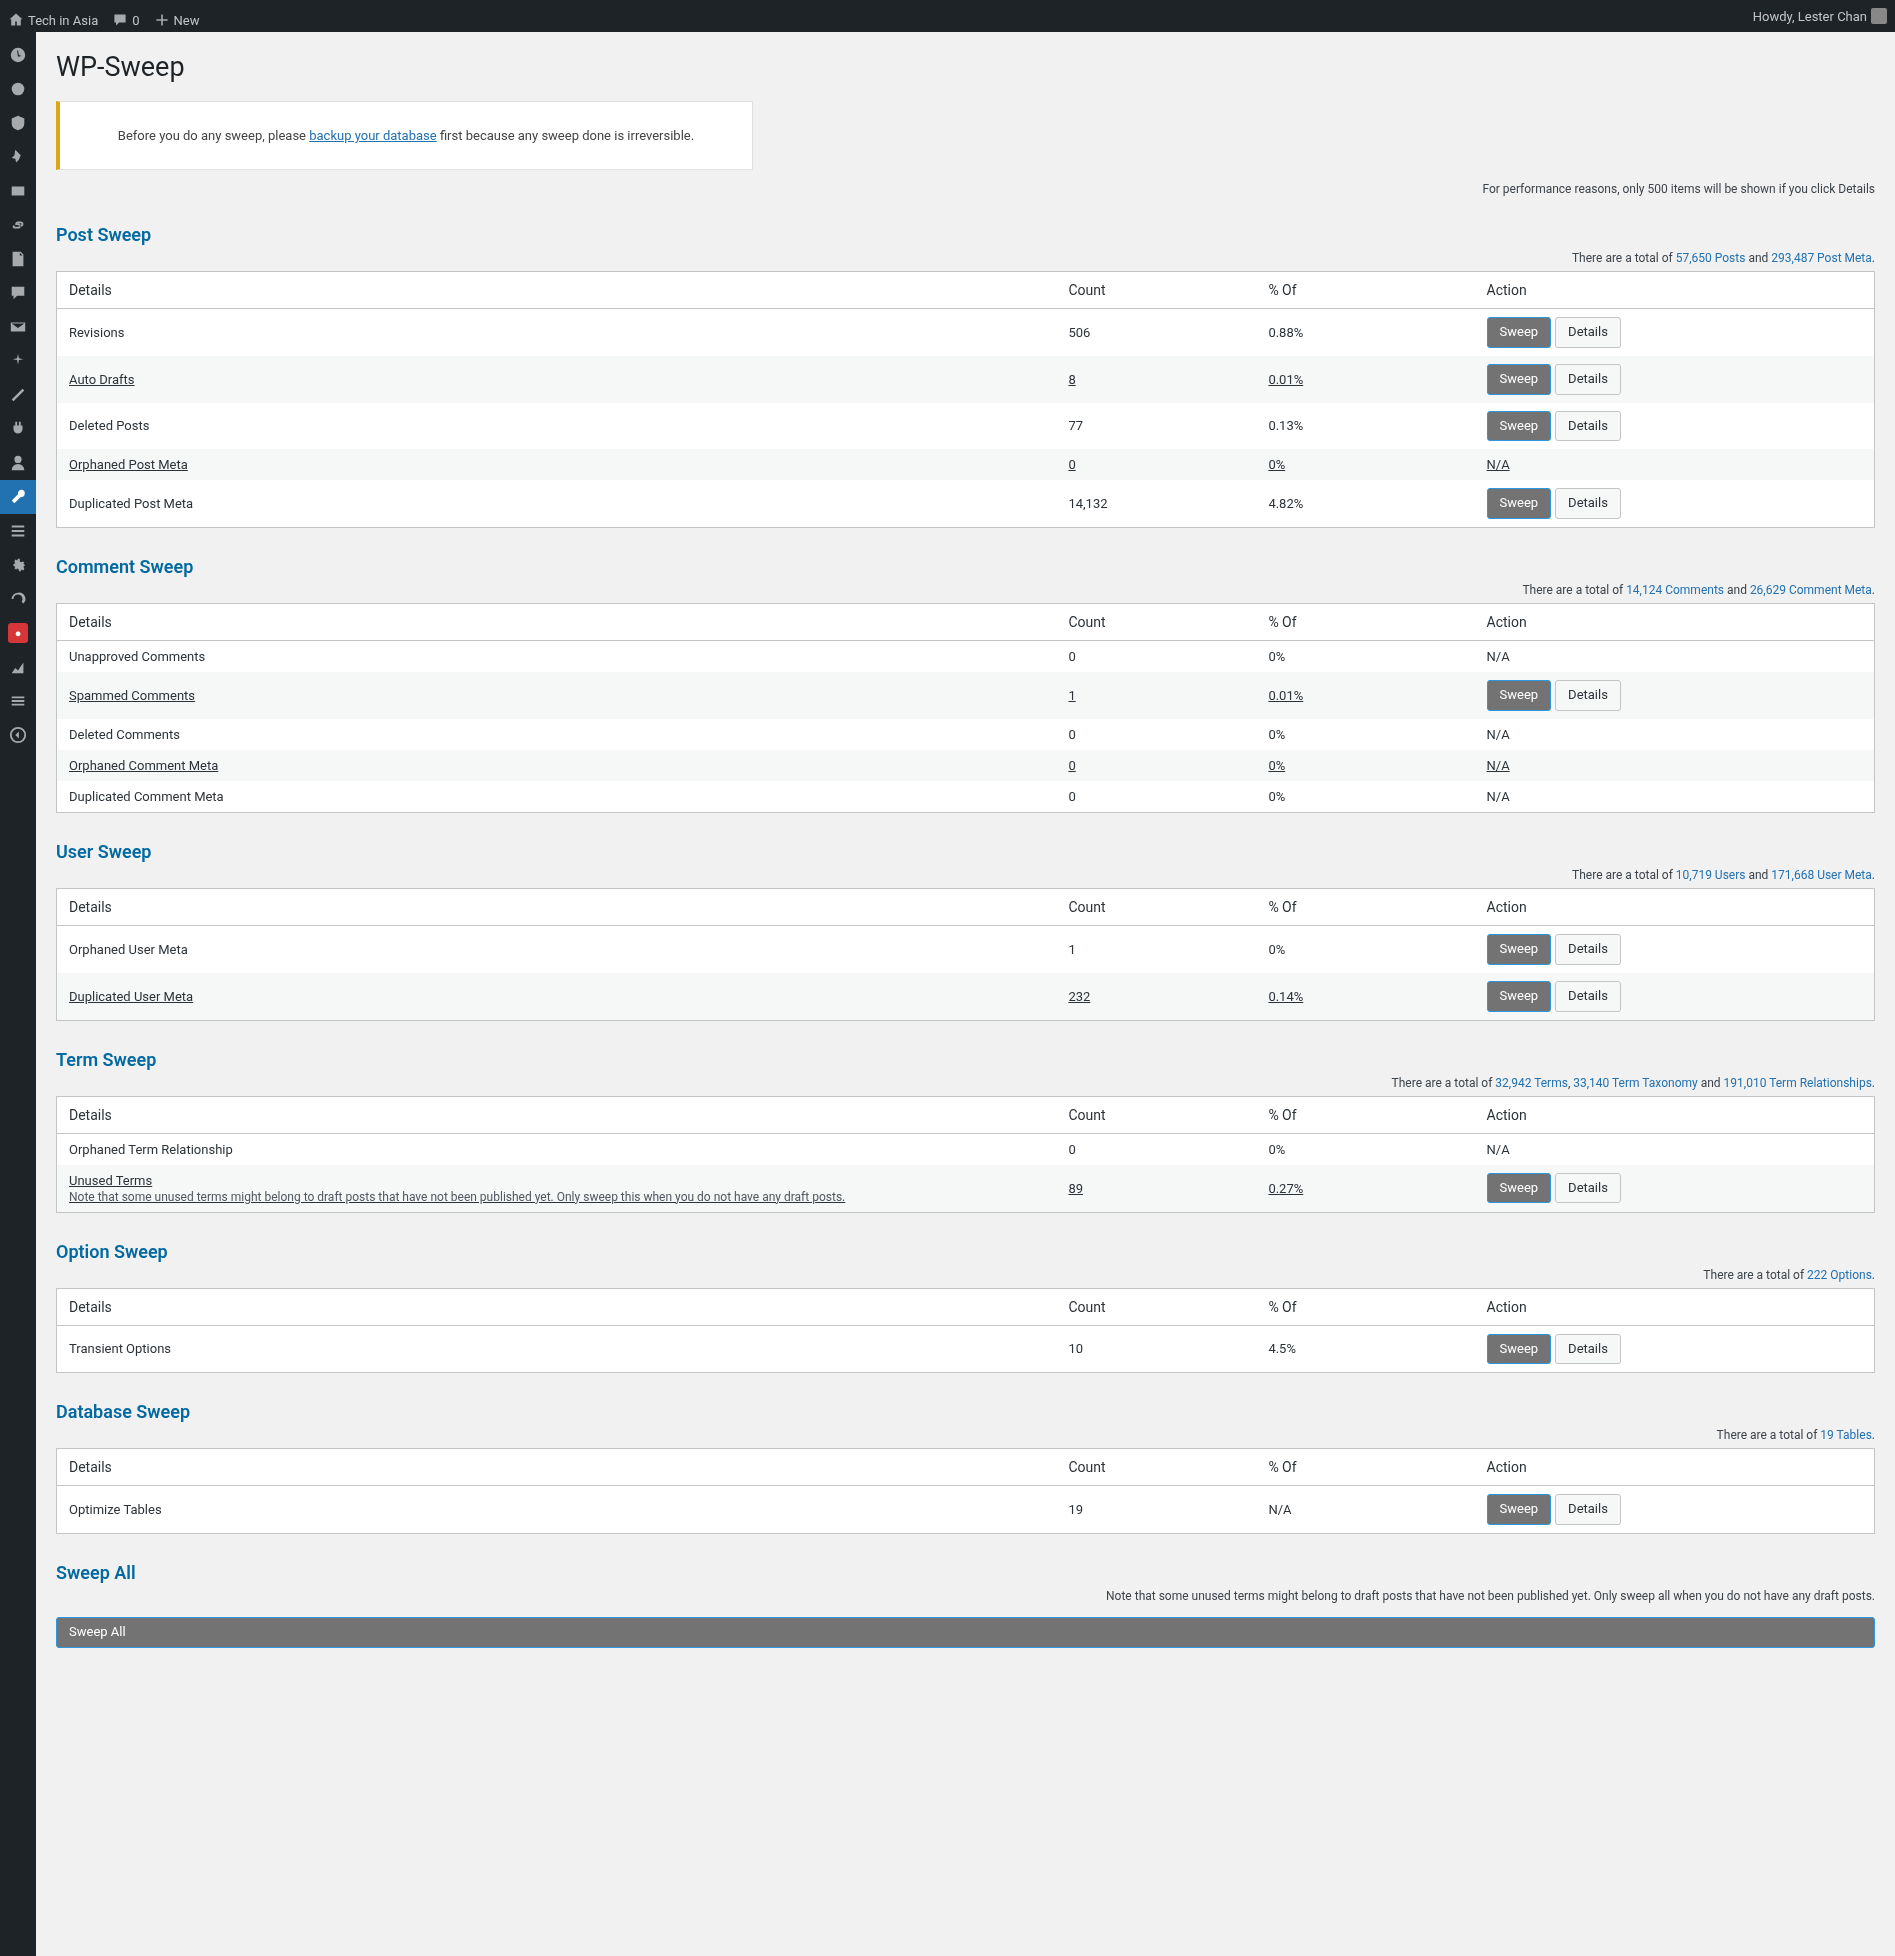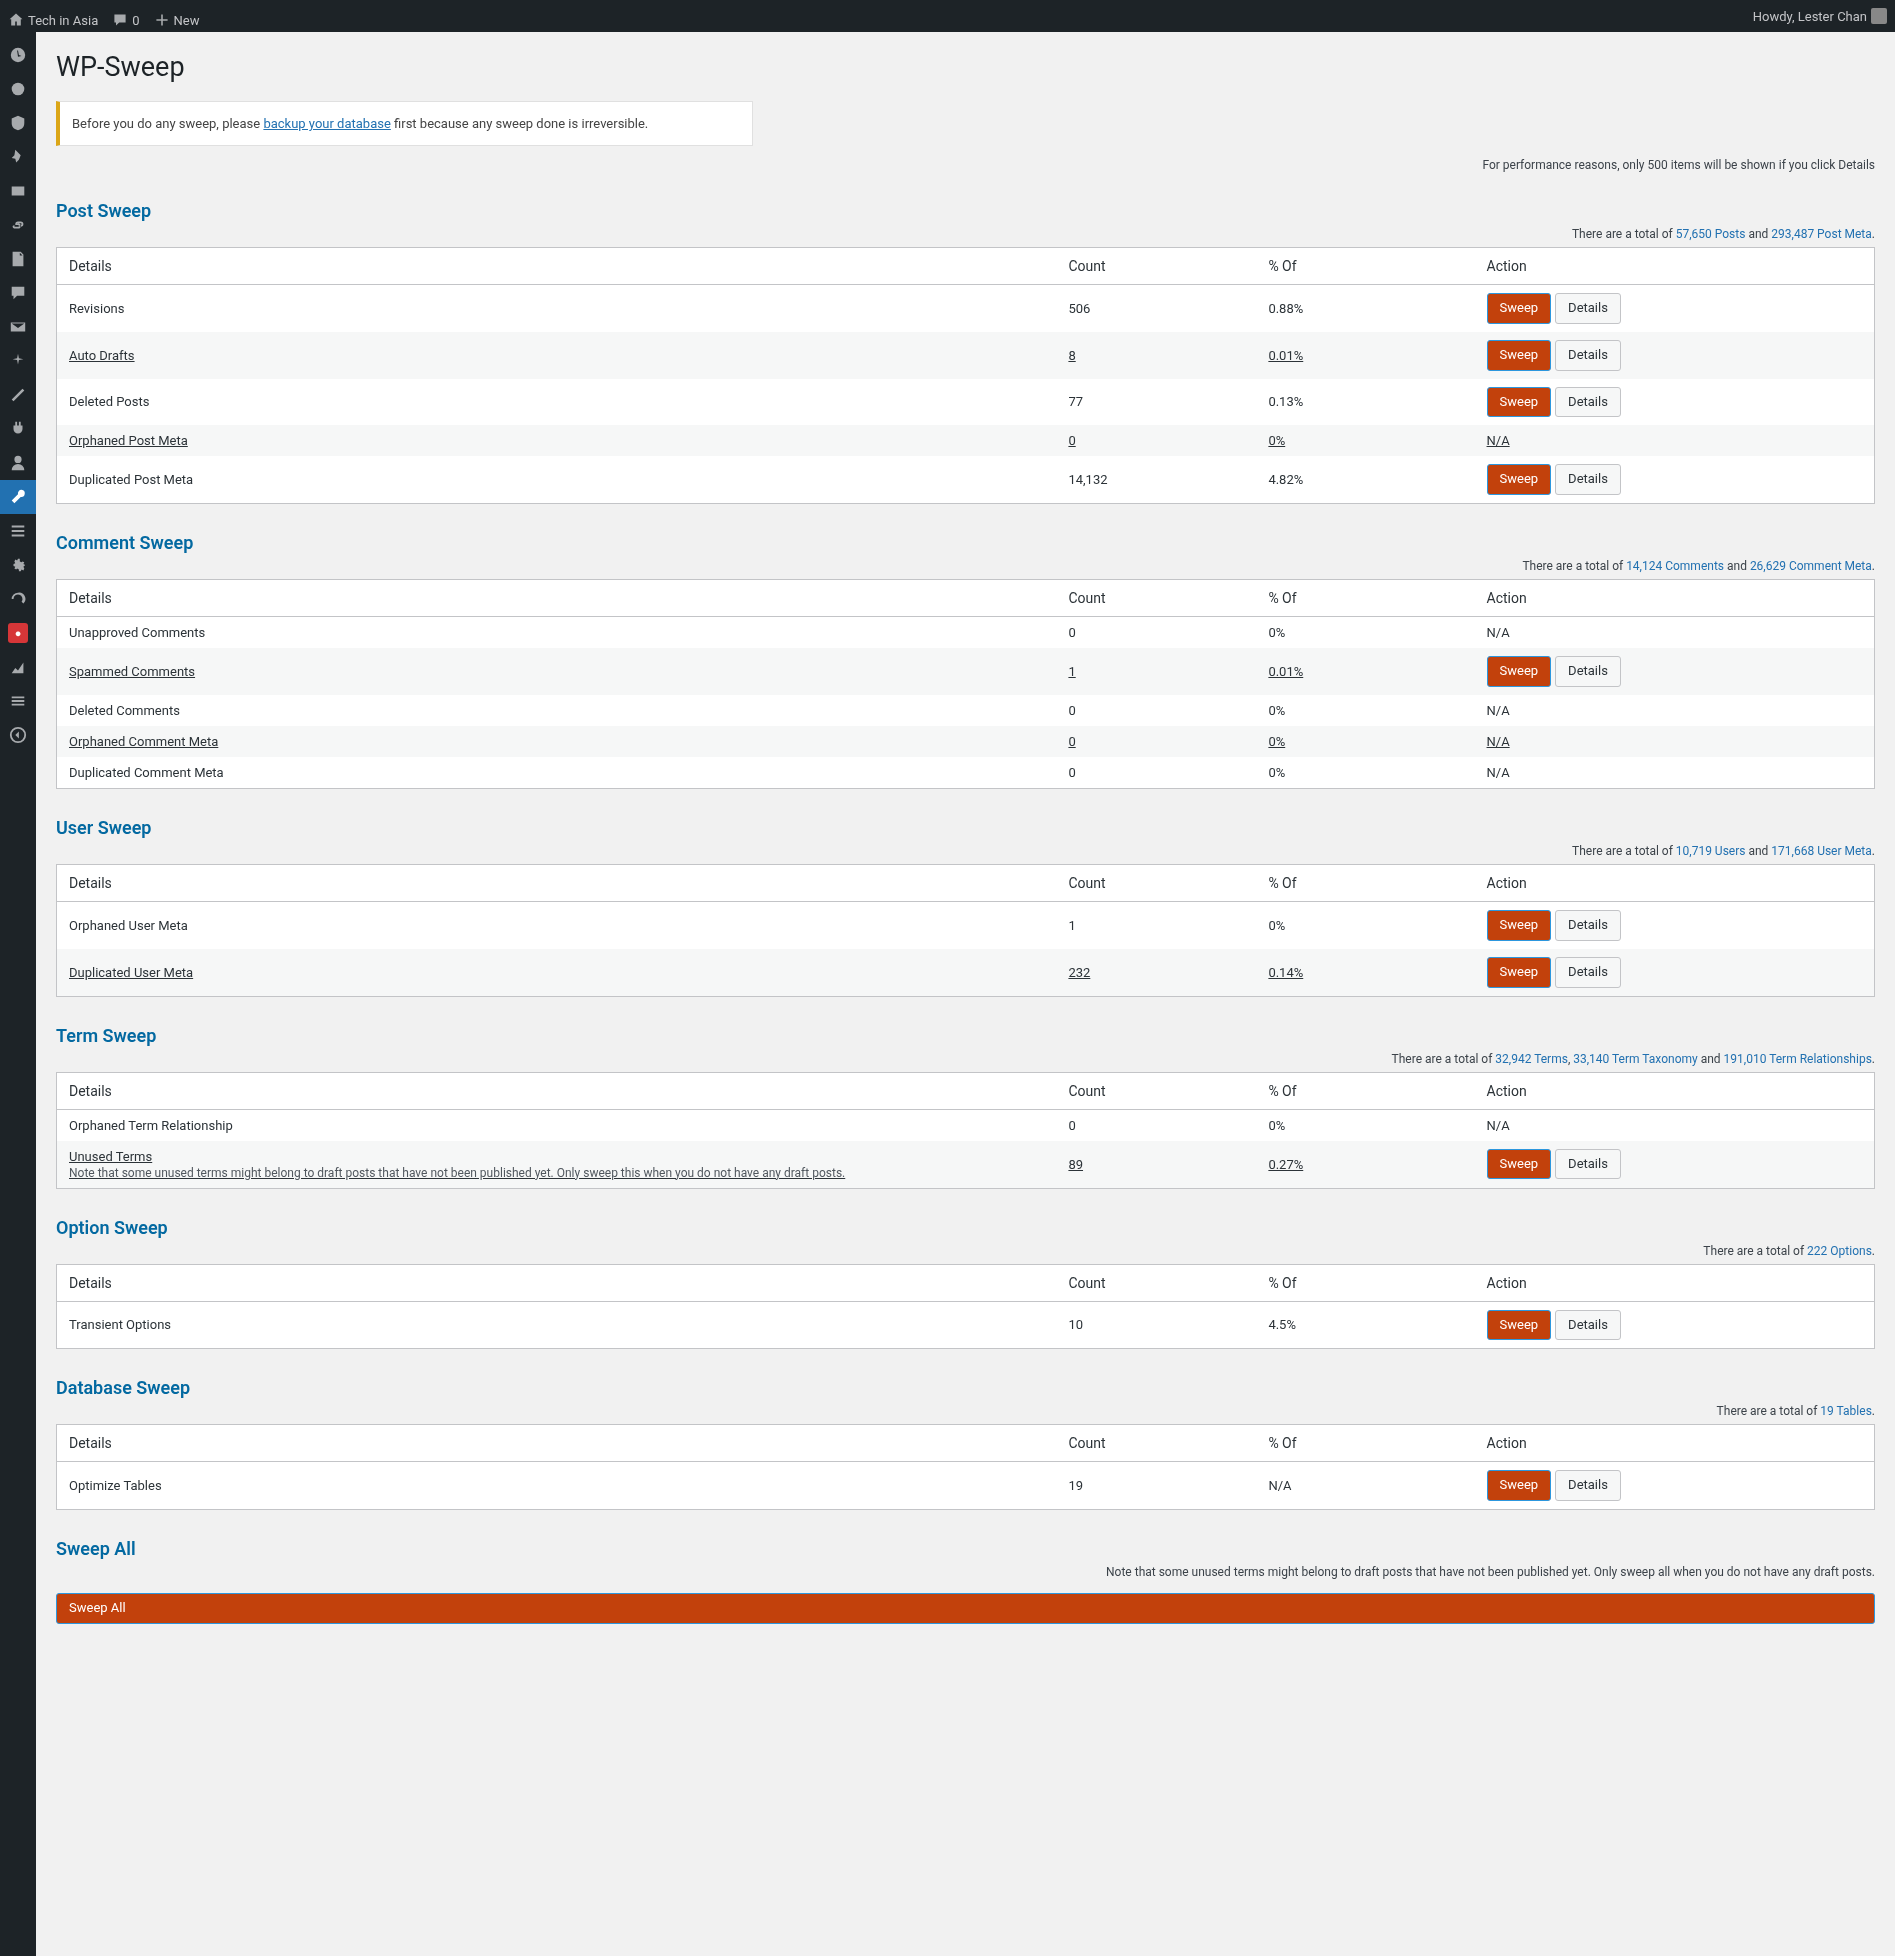--- a/index.html
+++ b/index.html
@@ -11,34 +11,34 @@
 .adminbar-right { margin-left:auto; display:flex; align-items:center; gap:6px; }
 .avatar-sm { width:16px; height:16px; background:#888; border-radius:2px; }
 .sidebar { position:fixed; top:32px; left:0; bottom:0; width:36px; background:#1d2327; display:flex; flex-direction:column; padding-top:6px; }
 .side-icon { width:36px; height:34px; display:flex; align-items:center; justify-content:center; color:#a7aaad; cursor:pointer; }
 .side-icon.active { background:#2271b1; color:#fff; }
 .side-icon svg { width:18px; height:18px; fill:currentColor; }
 .red-badge { width:20px; height:20px; background:#d63638; border-radius:3px; display:flex; align-items:center; justify-content:center; color:#fff; font-size:11px; font-weight:600; }
 .main { margin-left:36px; margin-top:32px; padding:10px 20px 40px; }
 h1 { font-size:27px; font-weight:400; color:#1d2327; padding:9px 0 4px; }
 h2 { font-size:18px; font-weight:600; color:#0369a1; margin:28px 0 6px; }
-.notice { background:#fff; border:1px solid #e0e0e0; border-left:4px solid #dba617; padding:14px 12px; margin:14px 0 12px; max-width:697px; }
+.notice { background:#fff; border:1px solid #e0e0e0; border-left:4px solid #dba617; padding:26px 12px; margin:14px 0 12px; max-width:697px;text-align:center; }
 .notice a { color:#2271b1; text-decoration:underline; }
 .meta-p { font-size:12px; color:#3c434a; margin:4px 0 6px;text-align:right; }
 .meta-p a { color:#2271b1; text-decoration:none; }
 table { width:100%; border-collapse:collapse; background:#fff; border:1px solid #c3c4c7; margin-top:6px; }
 th { text-align:left; padding:10px 12px; font-weight:400; font-size:14px; color:#2c3338; border-bottom:1px solid #c3c4c7; }
 td { padding:8px 12px; font-size:13px; color:#2c3338; vertical-align:middle; }
 tr.alt td { background:#f6f7f7;text-decoration:underline; }
 .col-details { width:55%; }
 .col-count { width:11%; }
 .col-pct { width:12%; }
 .col-action { width:22%; }
 .btn { display:inline-block; padding:4px 12px; font-size:13px; border-radius:3px; cursor:pointer; border:1px solid; line-height:1.6; }
-.btn-primary { background:#c2410c; border-color:#2c97de; color:#fff; }
+.btn-primary { background:#737373; border-color:#2c97de; color:#fff; }
 .btn-secondary { background:#f6f7f7; border-color:#c3c4c7; color:#2c3338; margin-left:4px; }
 .note-sub { font-size:12px; color:#50575e; margin-top:2px; }
 .sweep-all-btn { display:block; margin:14px auto 0; }
 </style>
 </head>
 <body>
 
 <div class="adminbar">
   <div class="adminbar-left">
     <span class="adminbar-item">

